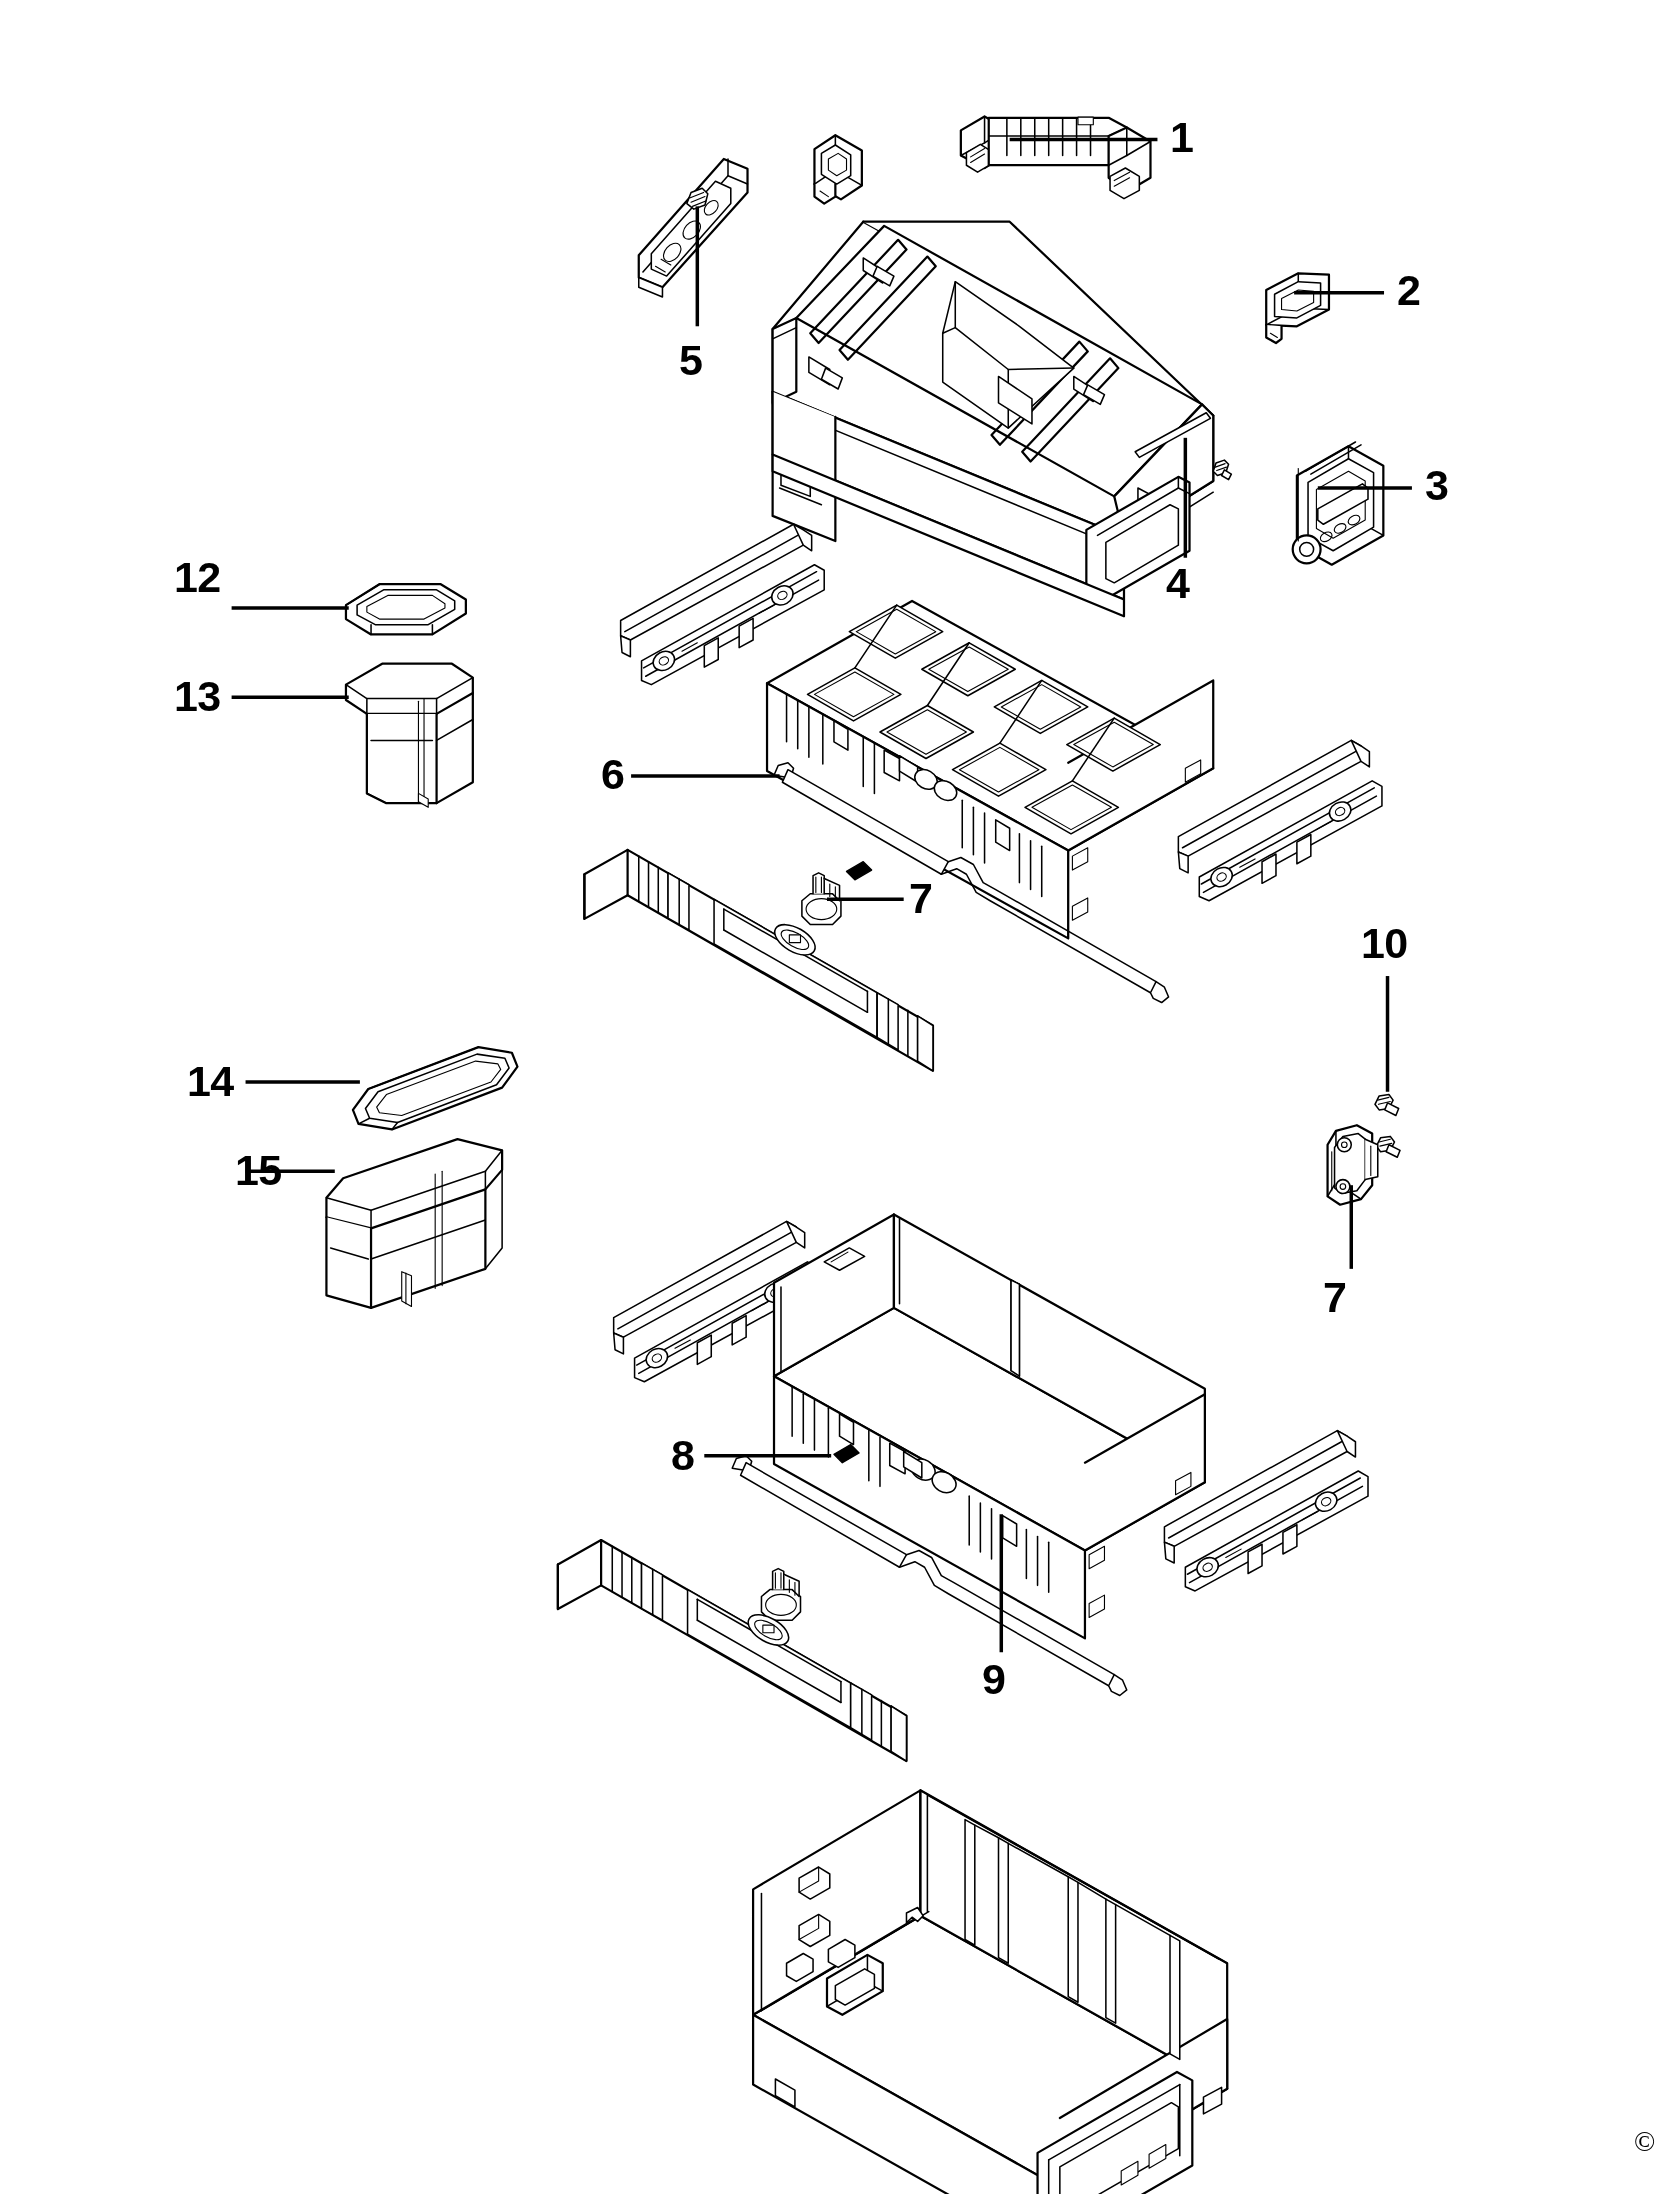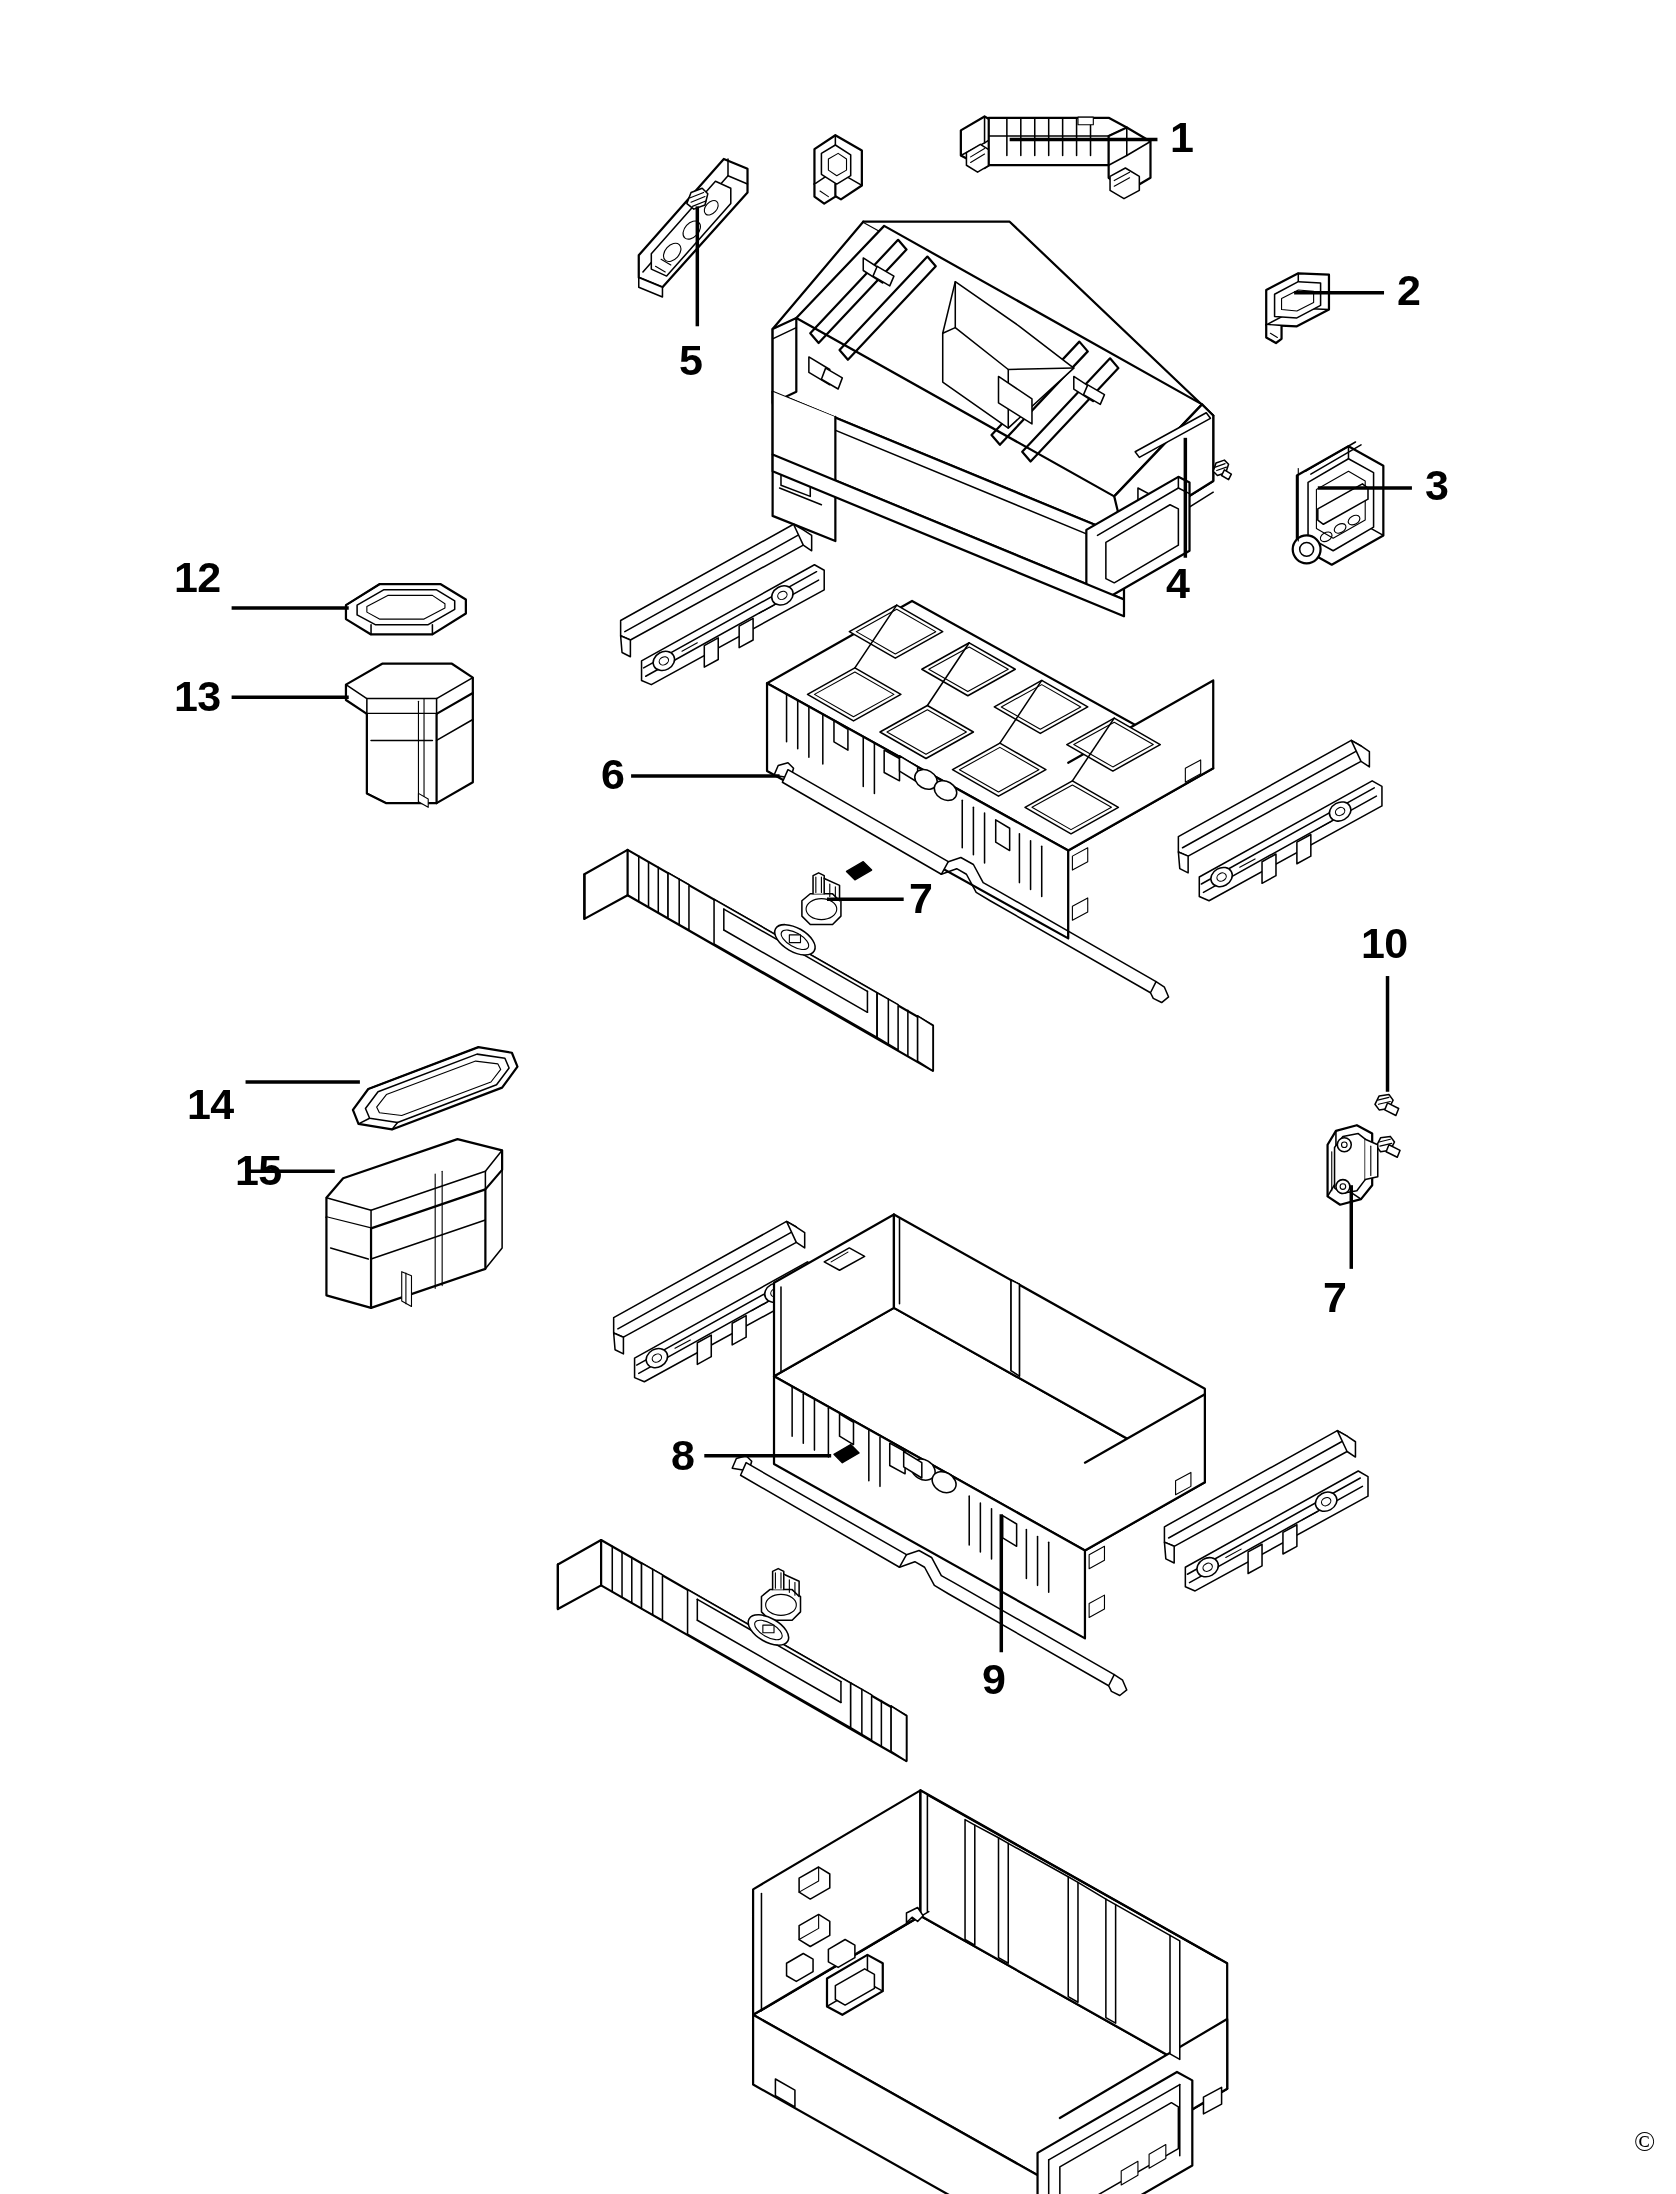--- a/index.html
+++ b/index.html
@@ -594,19 +594,19 @@
   <div class="callout" style="left:1166px; top:562px;">4</div>
   <div class="callout" style="left:679px;  top:339px;">5</div>
   <div class="callout" style="left:601px;  top:753px;">6</div>
   <div class="callout" style="left:909px; top:877px;">7</div>
   <div class="callout" style="left:671px;  top:1434px;">8</div>
   <div class="callout" style="left:982px; top:1658px;">9</div>
   <div class="callout" style="left:1361px; top:922px;">10</div>
   <div class="callout" style="left:1323px; top:1276px;">7</div>
   <div class="callout" style="left:174px;  top:556px;">12</div>
   <div class="callout" style="left:174px;  top:675px;">13</div>
-  <div class="callout" style="left:187px;  top:1060px;margin-top:23px;">14</div>
+  <div class="callout" style="left:187px;  top:1060px;">14</div>
   <div class="callout" style="left:187px;  top:1149px;margin-left:48px;">15</div>
 
   <div class="copyright" style="left:1634px; top:2128px;">©</div>
 
 </div>
 
 
 </body></html>

